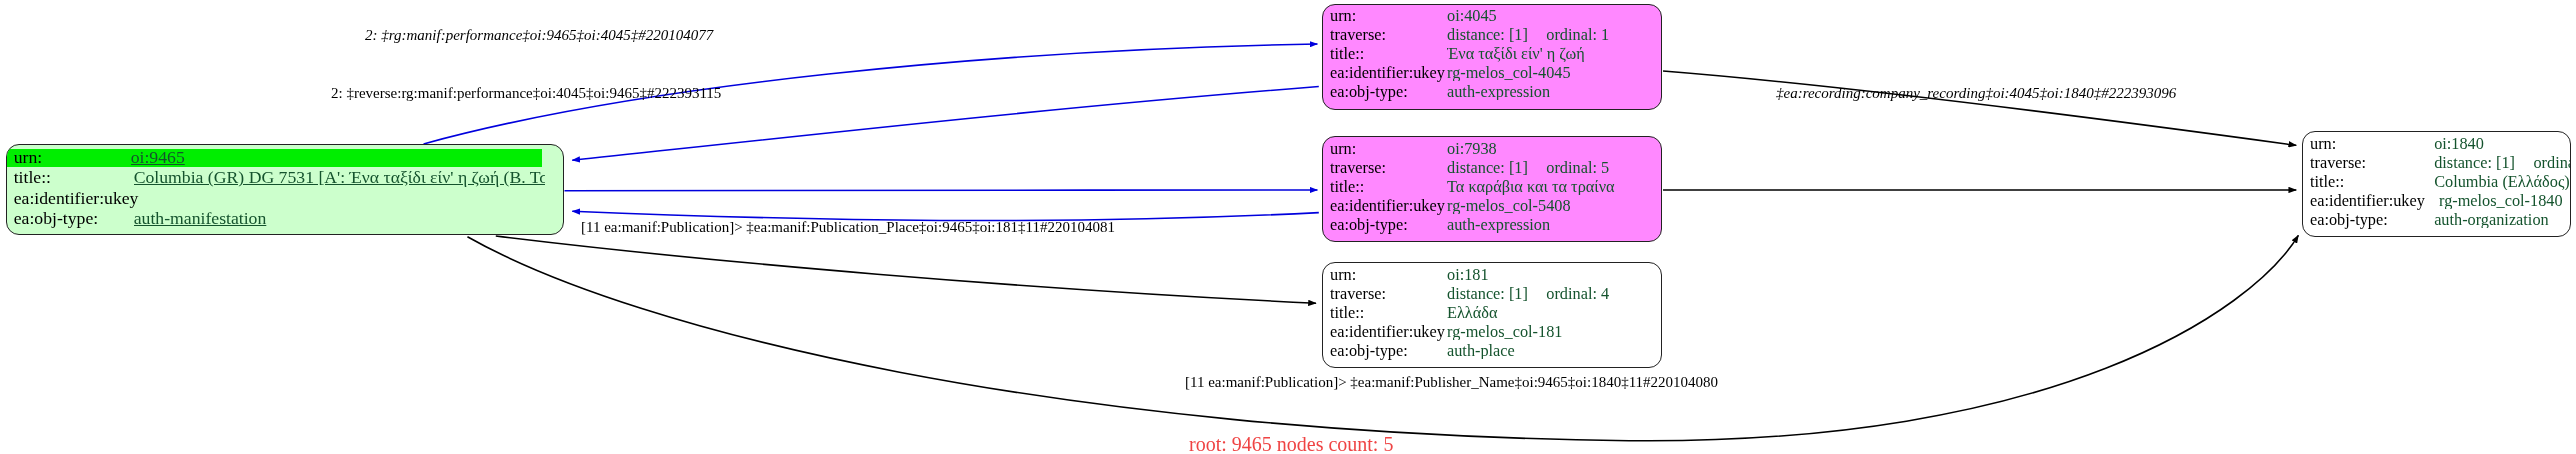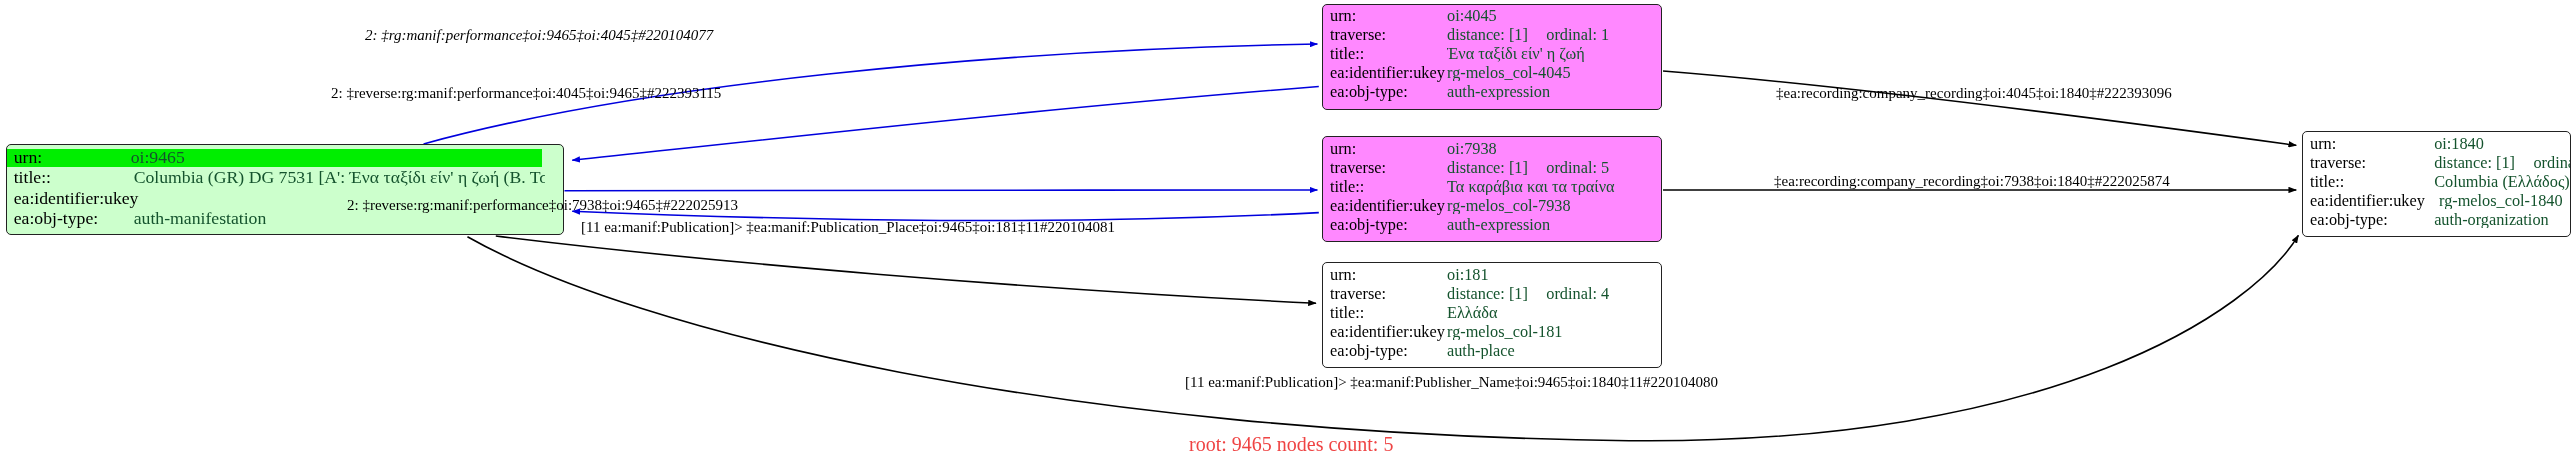--- a/index.html
+++ b/index.html
@@ -8,21 +8,21 @@
     width:2576px;height:455px;position:relative;overflow:hidden;
     font-family:"Liberation Serif","DejaVu Serif",serif;
   }
   #stage{position:absolute;left:0;top:0;width:2576px;height:455px;}
 
   svg#edges{position:absolute;left:0;top:0;width:2576px;height:455px;pointer-events:none;}
 
   .node{
     position:absolute;
     border:1.4px solid #222222;
-    border-radius:5px;
+    border-radius:13px;
     background:#ffffff;
     box-sizing:border-box;
     overflow:hidden;
   }
   .node.green{background:#ccffcc;}
   .node.pink{background:#ff88ff;}
   .node.white{background:#ffffff;}
 
   .rows{
     display:block;
@@ -47,21 +47,21 @@
     overflow:hidden;
     text-overflow:clip;
     white-space:nowrap;
   }
 
   
   #node-9465{left:5.7px;top:144px;width:558px;height:91px;}
   #node-9465 .rows{padding:4.2px 0 2.8px 0;}
   #node-9465 .row{height:20.5px;font-size:17.7px;}
   #node-9465 .k{width:127px;}
-  #node-9465 .v{width:411px;}
+  #node-9465 .v{width:411px;text-decoration:underline;}
   #node-9465 .row.hl .k,#node-9465 .row.hl .v{background:#00ee00;}
   #node-9465 .row.hl .k{padding-left:7px;width:124px;}
   #node-9465 .row.hl{height:20px;}
 
   
   .node.mid{width:340px;height:106px;}
   .node.mid .rows{padding:3.5px 0 2.1px 0;}
   .node.mid .row{height:19px;font-size:16.3px;}
   .node.mid .k{width:124px;}
   .node.mid .v{width:205px;}
@@ -179,21 +179,21 @@
       <div class="row">
         <span class="k">traverse:</span>
         <span class="v traverse"><span>distance: [1]</span><span class="ord">ordinal: 5</span></span>
       </div>
       <div class="row">
         <span class="k">title::</span>
         <span class="v">Τα καράβια και τα τραίνα</span>
       </div>
       <div class="row">
         <span class="k">ea:identifier:ukey</span>
-        <span class="v">rg-melos_col-7938</span>
+        <span class="v">rg-melos_col-5408</span>
       </div>
       <div class="row">
         <span class="k">ea:obj-type:</span>
         <span class="v">auth-expression</span>
       </div>
     </div>
   </div>
 
   <div class="node white mid" id="node-181">
     <div class="rows">
@@ -243,26 +243,24 @@
         <span class="v">auth-organization</span>
       </div>
     </div>
   </div>
 
   <div class="elabel" id="lbl-0" style="left:365px;top:28px;font-style:italic;">2: ‡rg:manif:performance‡oi:9465‡oi:4045‡#220104077</div>
 
   <div class="elabel" id="lbl-1" style="left:331px;top:86px;text-align:right;">2: ‡reverse:rg:manif:performance‡oi:4045‡oi:9465‡#222393115</div>
 
 
-  <div class="elabel" id="lbl-3" style="left:347px;top:198px;">2: ‡reverse:rg:manif:performance‡oi:7938‡oi:9465‡#222025913</div>
 
   <div class="elabel" id="lbl-4" style="left:581px;top:220px;">[11 ea:manif:Publication]&gt; ‡ea:manif:Publication_Place‡oi:9465‡oi:181‡11#220104081</div>
 
   <div class="elabel" id="lbl-5" style="left:1185px;top:375px;">[11 ea:manif:Publication]&gt; ‡ea:manif:Publisher_Name‡oi:9465‡oi:1840‡11#220104080</div>
 
-  <div class="elabel" id="lbl-6" style="left:1776px;top:86px;">‡ea:recording:company_recording‡oi:4045‡oi:1840‡#222393096</div>
-
-  <div class="elabel" id="lbl-7" style="left:1774px;top:174px;">‡ea:recording:company_recording‡oi:7938‡oi:1840‡#222025874</div>
+  <div class="elabel" id="lbl-6" style="left:1776px;top:86px;font-style:italic;">‡ea:recording:company_recording‡oi:4045‡oi:1840‡#222393096</div>
+
 
   <div class="caption" style="left:1189px;top:433px;">root: 9465 nodes count: 5</div>
 
 </div>
 
 
 </body></html>

